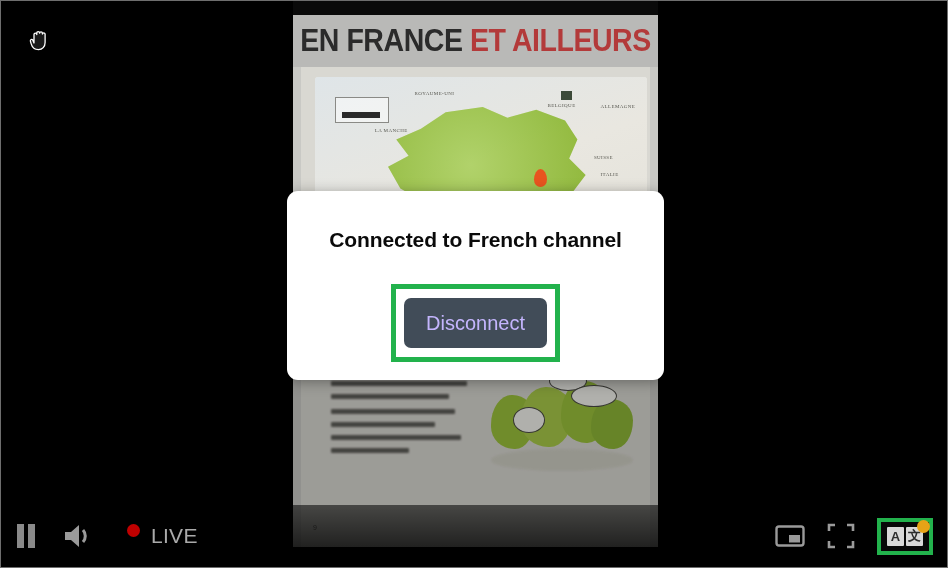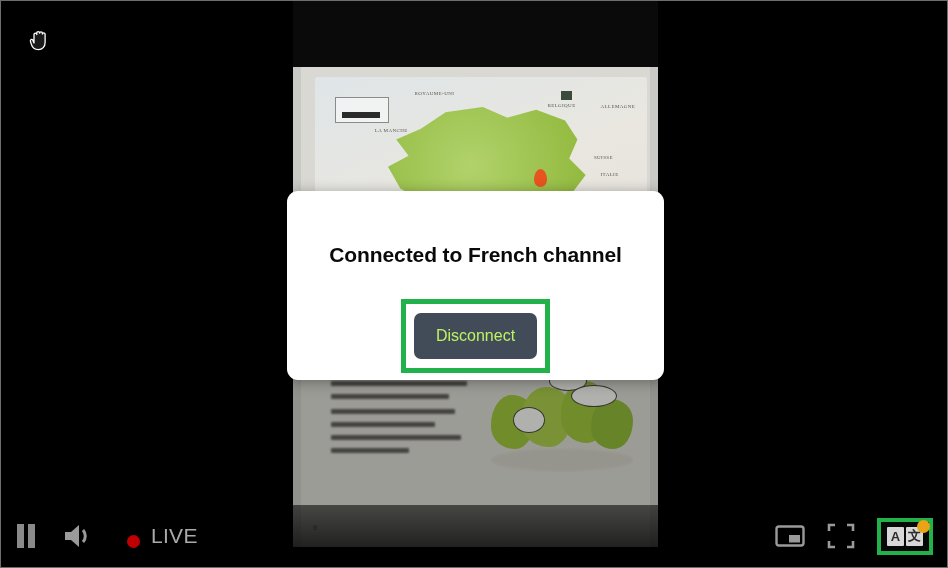--- a/index.html
+++ b/index.html
@@ -199,39 +199,39 @@
     left: 286px; top: 190px;
     width: 377px; height: 189px;
     background: #fff;
     border-radius: 11px;
     box-shadow: 0 2px 14px rgba(0,0,0,.35);
     display: flex;
     flex-direction: column;
     align-items: center;
   }
   #modal-title {
-    margin-top: 52px;
+    margin-top: 37px;
     font-size: 21px;
     font-weight: 700;
     color: #0a0a0a;
     letter-spacing: -0.1px;
   }
   #modal-buttons {
     margin-top: 32px;
     display: flex;
     align-items: center;
     gap: 18px;
   }
   .modal-btn {
     background: #414c58;
-    color: #bef264;
+    color: #c4b5fd;
     border: none;
     border-radius: 7px;
     font-family: "Liberation Sans", sans-serif;
-    font-size: 16px;
+    font-size: 20px;
     line-height: 1;
     cursor: pointer;
   }
   #btn-disconnect { padding: 15px 22px; }
   #btn-close { padding: 15px 23px; }
   
   #disconnect-wrap {
     border: 5px solid #22b24c;
     background: #ffffff;
     padding: 9px 8px;
@@ -250,21 +250,21 @@
     background: linear-gradient(to top, rgba(0,0,0,.9), rgba(0,0,0,.55));
   }
   .ctrl-left, .ctrl-right { display: flex; align-items: center; }
   .ctrl-left { gap: 26px; }
   .ctrl-right { gap: 22px; }
   .ctrl-btn {
     display: flex; align-items: center; justify-content: center;
     cursor: pointer;
     background: none; border: none;
   }
-  #live-group { display: flex; align-items: flex-end; gap: 11px; margin-left: 8px; }
+  #live-group { display: flex; align-items: flex-start; gap: 11px; margin-left: 8px; }
   #live-dot { width: 13px; height: 13px; border-radius: 50%; background: #c00000; }
   #live-label { color: #aaaaaa; font-size: 21px; letter-spacing: .3px; }
 
   #translate-highlight {
     border: 4px solid #22b24c;
     padding: 5px 6px;
     display: inline-flex;
     align-items: center;
     background: rgba(255,255,255,.03);
     position: relative;
@@ -300,20 +300,26 @@
     pointer-events: none;
   }
 </style>
 </head>
 <body>
 
 <div id="player">
 
   <div id="video-frame">
 
+    <div id="vid-header" class="vid-band">
+      <div id="vid-title">
+        <span class="dark">EN FRANCE</span>
+        <span class="red">ET AILLEURS</span>
+      </div>
+    </div>
 
     <div id="vid-body" class="vid-band">
       <div id="page-sheet">
 
         <div id="map-area">
           <div id="map-sea"></div>
           <div id="france"></div>
           <div id="france-shade"></div>
           <div id="map-pin"></div>
           <div id="flag-mark"></div>

